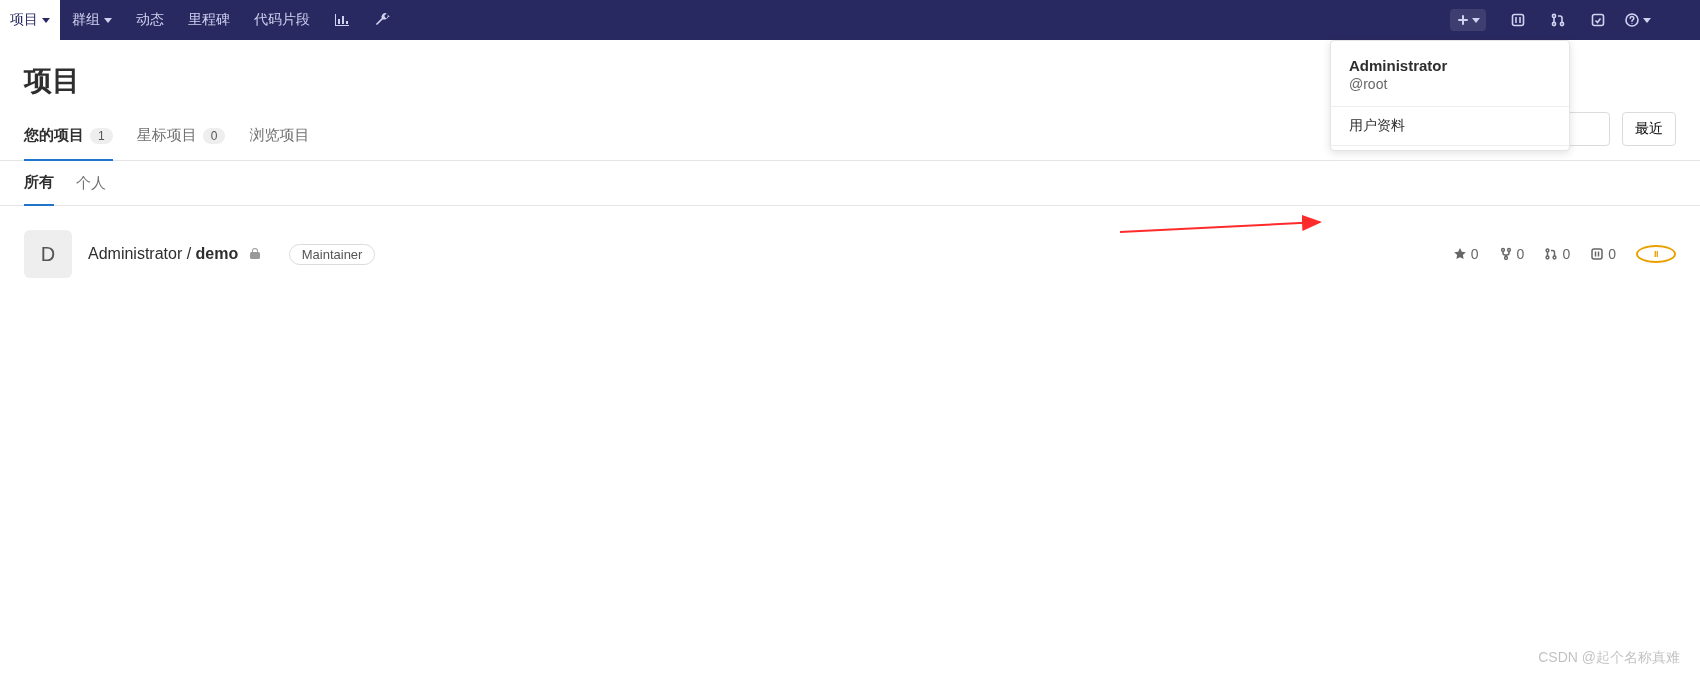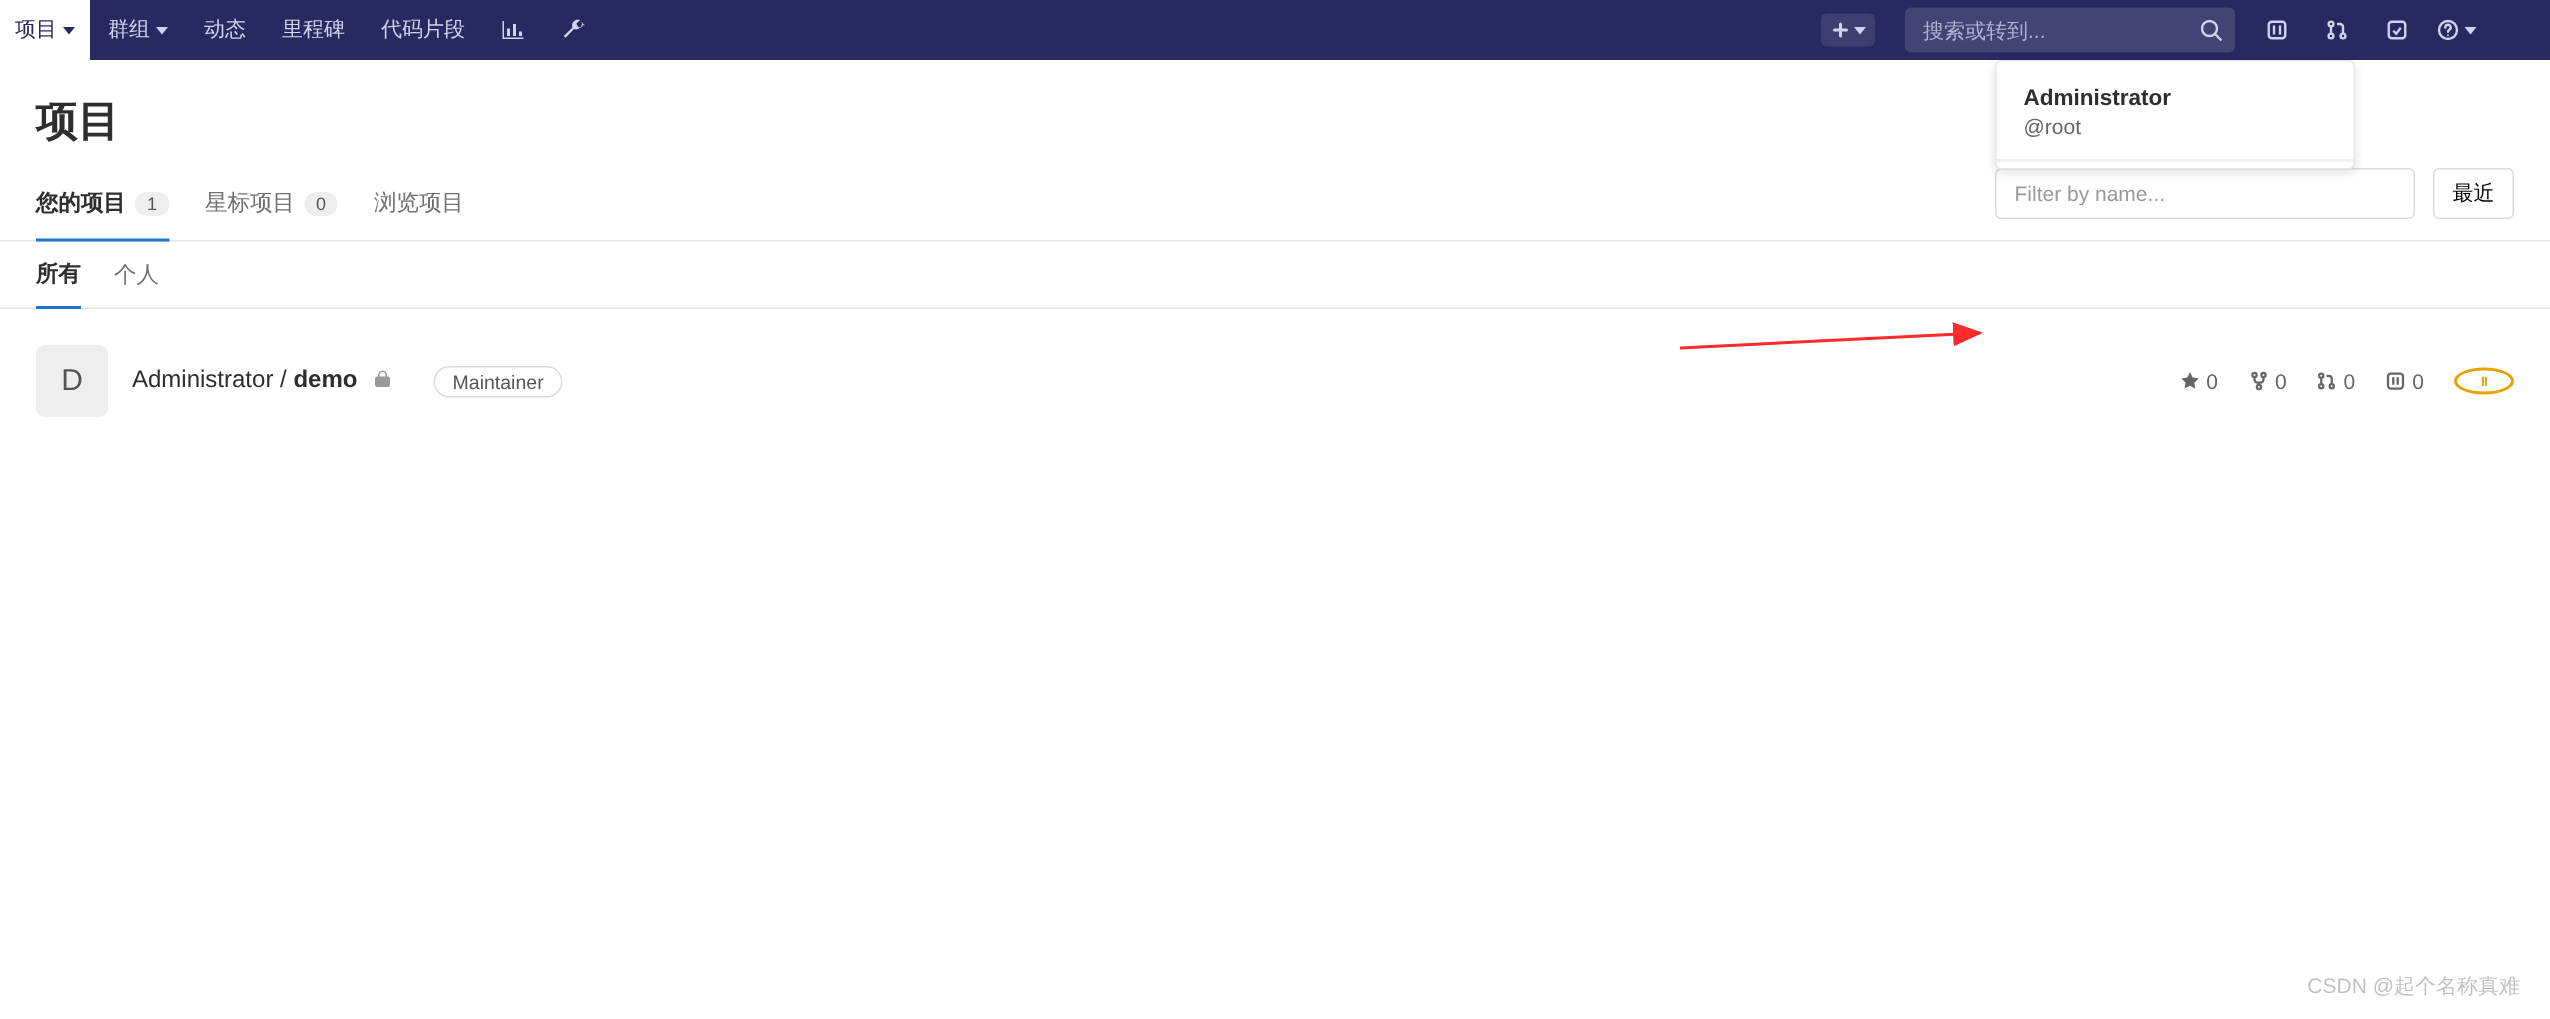--- a/index.html
+++ b/index.html
@@ -89,27 +89,20 @@
   <div class="spacer"></div>
 
   <div class="plus">
     <svg width="14" height="14" viewBox="0 0 14 14" fill="currentColor">
         <rect x="6" y="2" width="2" height="10" rx="1"></rect>
         <rect x="2" y="6" width="10" height="2" rx="1"></rect>
       </svg>
     <span class="caret"></span>
   </div>
 
-  <div class="search">
-    <input placeholder="搜索或转到..." style="">
-    <svg width="16" height="16" viewBox="0 0 16 16" fill="none" stroke="currentColor" stroke-width="1.6">
-        <circle cx="7" cy="7" r="5"></circle>
-        <line x1="11" y1="11" x2="15" y2="15"></line>
-      </svg>
-  </div>
 
   <div class="icon-btn">
     <svg width="16" height="16" viewBox="0 0 16 16" fill="none" stroke="currentColor" stroke-width="1.6">
         <rect x="2.5" y="2.5" width="11" height="11" rx="2"></rect>
         <line x1="6" y1="5" x2="6" y2="11"></line>
         <line x1="10" y1="5" x2="10" y2="11"></line>
       </svg>
   </div>
   <div class="icon-btn">
     <svg width="16" height="16" viewBox="0 0 16 16" fill="none" stroke="currentColor" stroke-width="1.6">
@@ -212,20 +205,21 @@
       </div>
   </div>
 </div>
 
 <div class="user-menu">
   <div class="hdr">
     <div class="un">Administrator</div>
     <div class="uh">@root</div>
   </div>
   <div class="sep"></div>
+  <div class="mi">用户资料</div>
   <div class="sep"></div>
 </div>
 
 <svg class="arrow-overlay" width="220" height="30">
   <defs>
       <marker id="ah" markerWidth="10" markerHeight="8" refX="9" refY="4" orient="auto">
         <path d="M0,0 L10,4 L0,8 z" fill="#ff2a2a"></path>
       </marker>
     </defs>
   <line x1="0" y1="22" x2="200" y2="12" stroke="#ff2a2a" stroke-width="2" marker-end="url(#ah)"></line>

